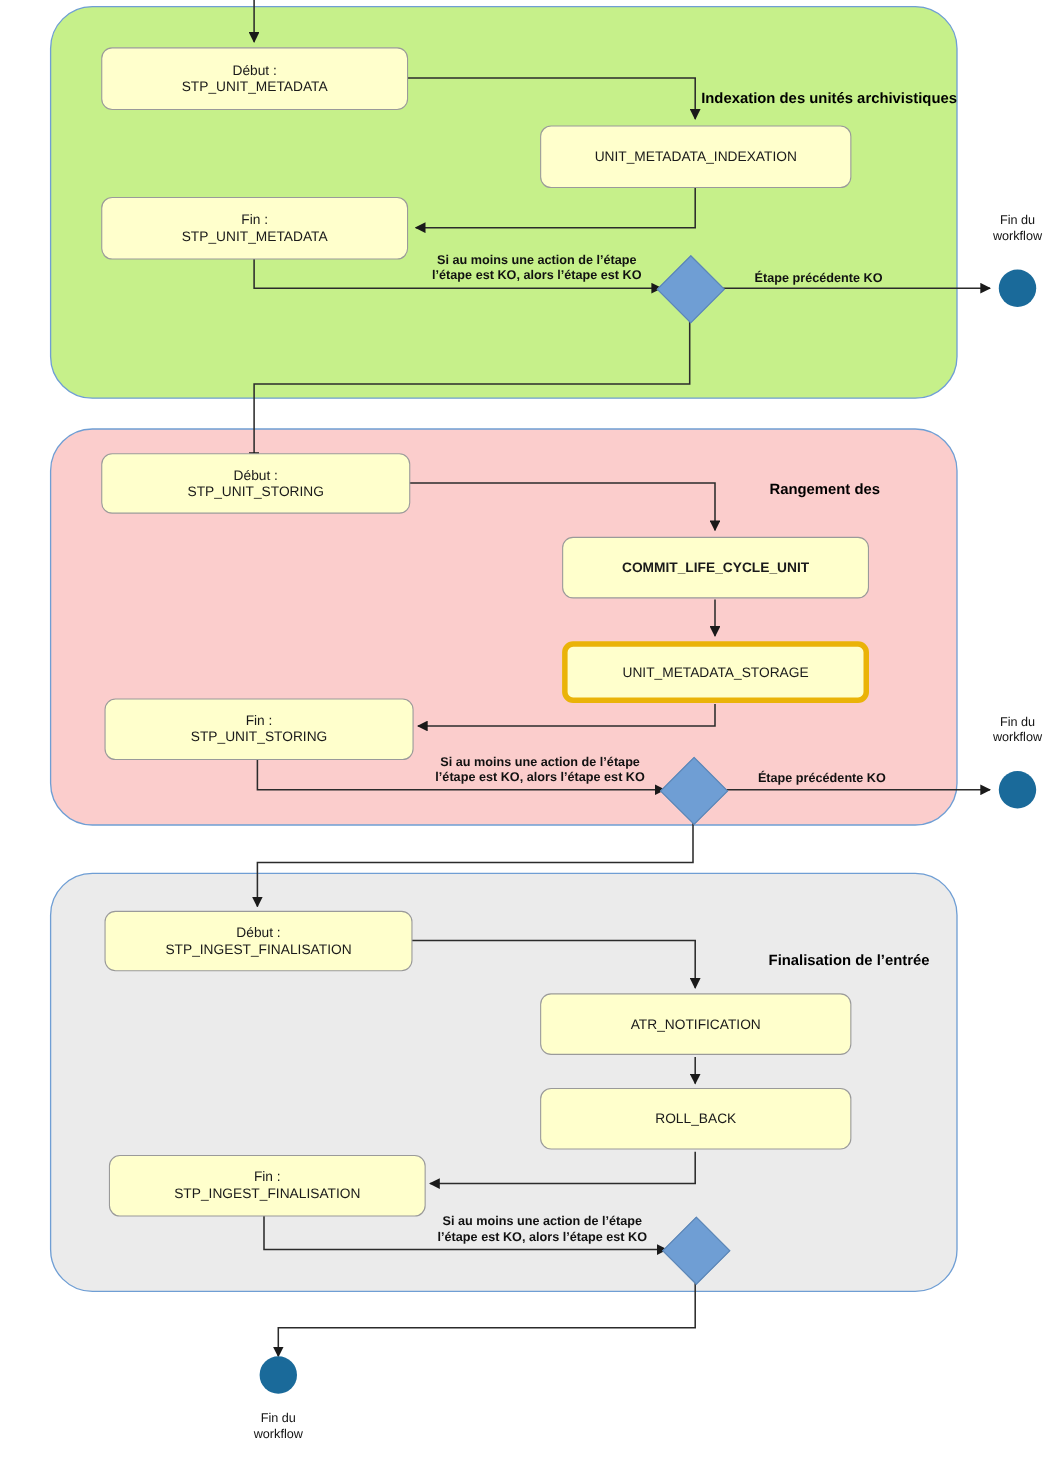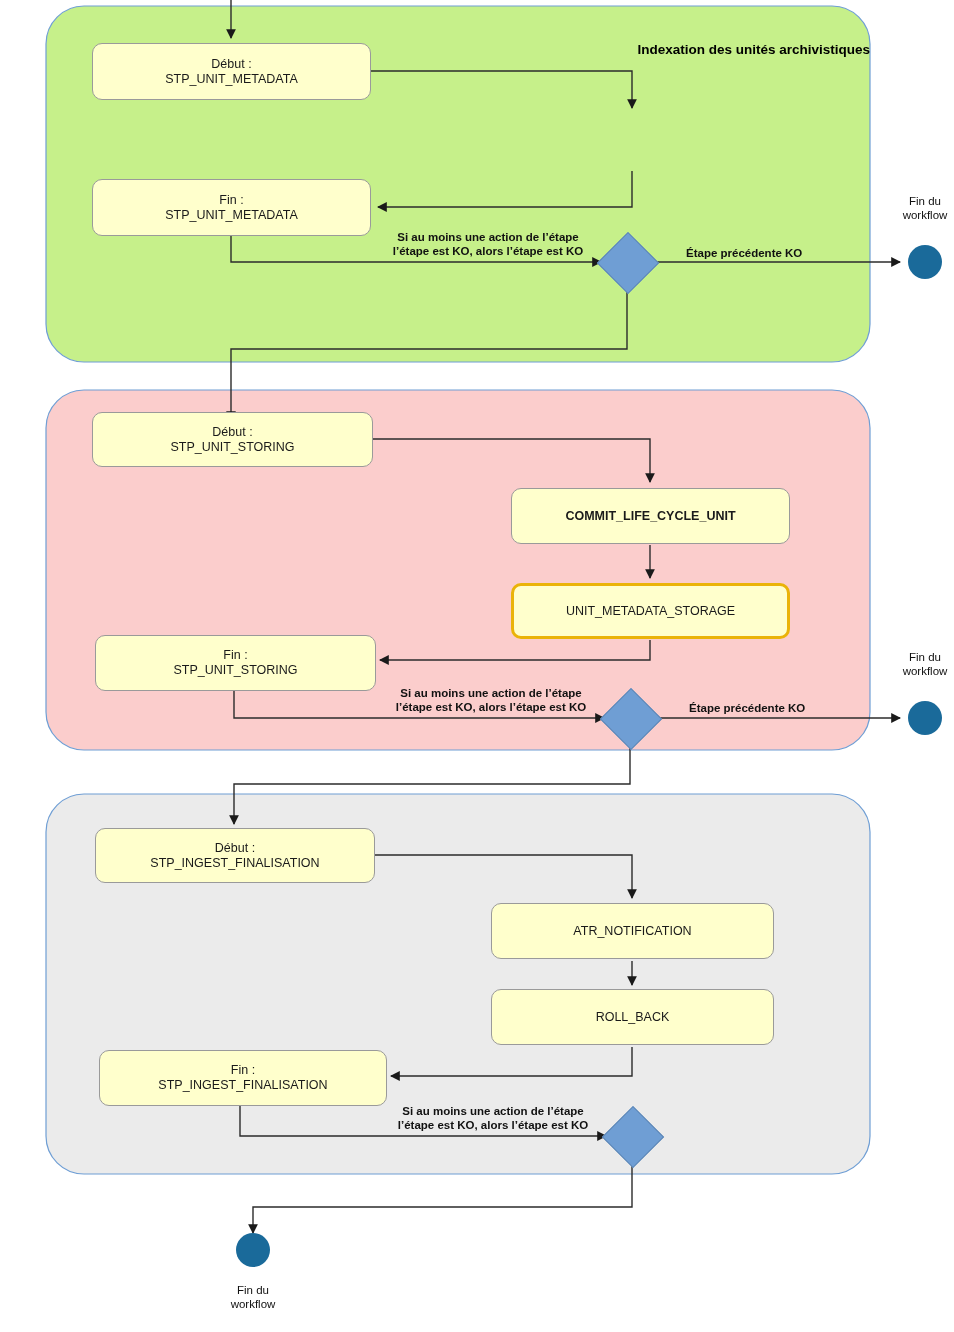--- a/index.html
+++ b/index.html
@@ -1,22 +1,22 @@
 <!DOCTYPE html>
 <html><head>
 <meta charset="utf-8">
 <style>
   html,body{margin:0;padding:0;background:#ffffff;}
   body{width:954px;height:1332px;position:relative;font-family:"Liberation Sans","DejaVu Sans",sans-serif;overflow:hidden;}
   #canvas{position:absolute;left:0;top:0;width:954px;height:1332px;}
   .svg-layer{position:absolute;left:0;top:0;width:954px;height:1332px;}
   .node{position:absolute;box-sizing:border-box;display:flex;align-items:center;justify-content:center;text-align:center;}
   .task{background:#ffffcc;border:1px solid #9a9a9a;border-radius:10px;color:#1a1a1a;font-size:12.5px;line-height:15px;}
-  .task.blueborder{border:3px solid #eab308;}
-  .lane-title{position:absolute;font-weight:bold;font-size:13.5px;color:#000;text-align:right;line-height:17px;}
+  .task.blueborder{border:5px solid #eab308;}
+  .lane-title{position:absolute;font-weight:bold;font-size:13.5px;color:#000;text-align:right;line-height:17px;margin-top:40px;}
   .edge-label{position:absolute;font-size:11.5px;color:#111;line-height:14px;font-weight:bold;}
   .end-label{position:absolute;font-size:11.5px;color:#111;line-height:14px;text-align:center;}
   .circle{position:absolute;border-radius:50%;background:#1a6a9a;}
   .diamond{position:absolute;background:#6f9ed4;border:1px solid #5d86b5;transform:rotate(45deg);}
 </style>
 </head>
 <body>
 
 <div id="canvas">
 
@@ -69,30 +69,37 @@
 
       <path d="M 632 1158 L 632 1207 L 253 1207 L 253 1233" marker-end="url(#arrow)"></path>
     </g>
   </svg>
 
   <div class="lane-title" style="left:470px;top:41px;width:400px;">
     <span>Indexation des unités archivistiques</span>
   </div>
 
   <div class="lane-title" style="left:470px;top:396px;width:330px;">
+    <div>Rangement des</div>
   </div>
 
+  <div class="lane-title" style="left:470px;top:824px;width:375px;">
+    <span>Finalisation de l’entrée</span>
+  </div>
 
   <div class="node task" style="left:92px;top:43px;width:279px;height:57px;">
     <div>
       <div>Début :</div>
       <div>STP_UNIT_METADATA</div>
     </div>
   </div>
 
+  <div class="node task" style="left:491px;top:114px;width:283px;height:57px;">
+    <div>UNIT_METADATA_INDEXATION</div>
+  </div>
 
   <div class="node task" style="left:92px;top:179px;width:279px;height:57px;">
     <div>
       <div>Fin :</div>
       <div>STP_UNIT_METADATA</div>
     </div>
   </div>
 
   <div class="diamond" style="left:606px;top:241px;width:42px;height:42px;"></div>
 

